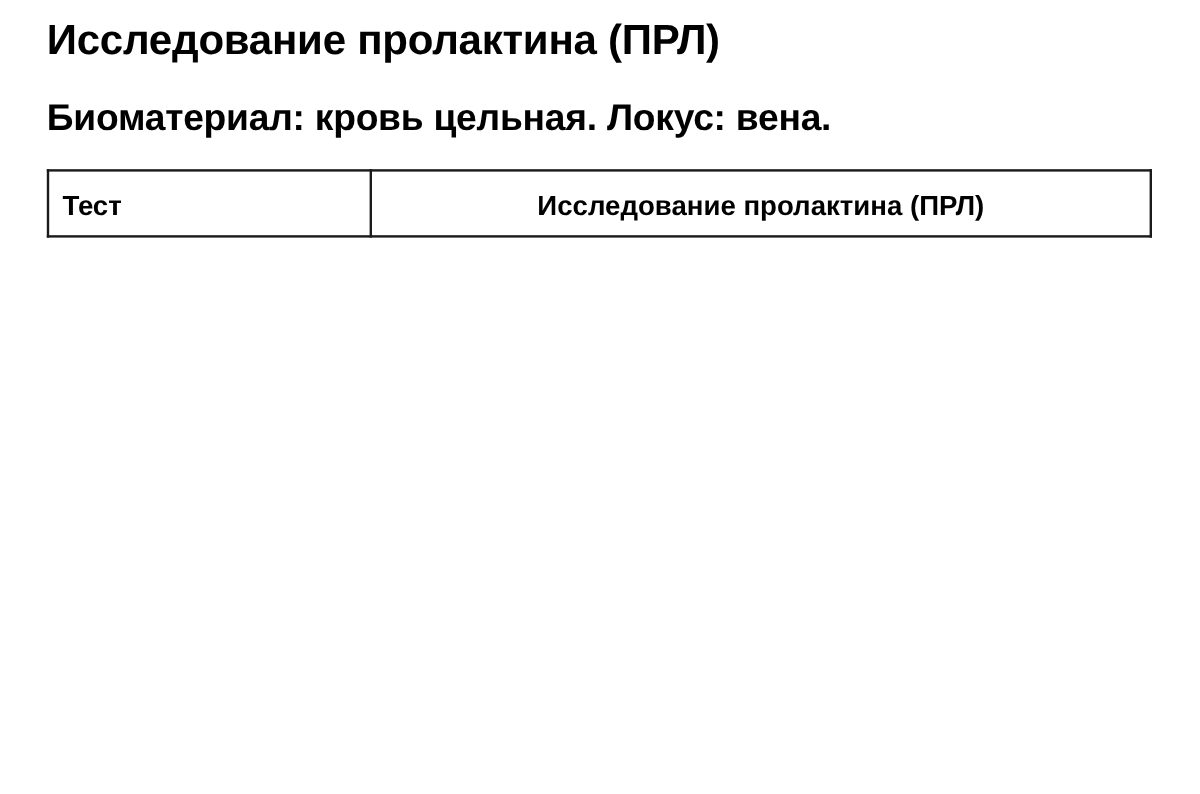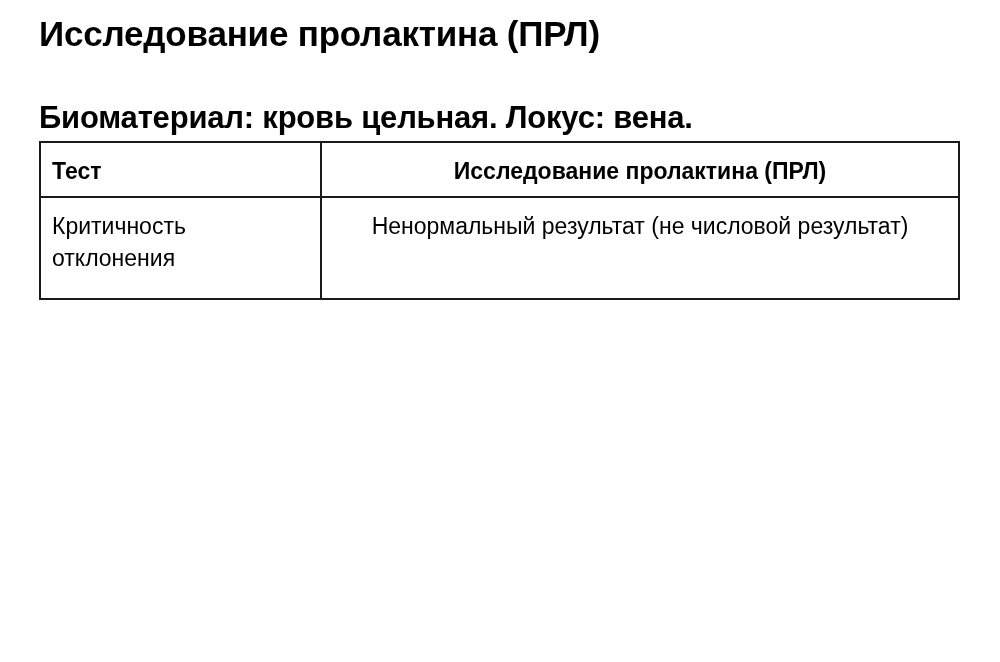--- a/index.html
+++ b/index.html
@@ -1,25 +1,25 @@
 <!DOCTYPE html>
 <html><head>
 <meta charset="utf-8">
 <style>
   html, body { margin:0; padding:0; background:#ffffff; }
   body { width:1000px; height:662px; position:relative; overflow:hidden;
          font-family:"Liberation Sans", sans-serif; color:#000; }
   .title { position:absolute; left:39px; top:14px; margin:0;
            font-size:35px; font-weight:bold; letter-spacing:-0.2px; }
-  .subtitle { position:absolute; left:39px; top:100px; margin:0;
+  .subtitle { position:absolute; left:39px; top:80px; margin:0;
               font-size:31px; font-weight:bold; letter-spacing:-0.2px; }
   table { position:absolute; left:39px; top:141px; border-collapse:collapse;
           width:921px; }
   td { border:2px solid #1a1a1a; font-size:23px; vertical-align:top;
-       padding:12px 16px 0 11px; line-height:32px; }
+       padding:12px 4px 0 11px; line-height:32px; }
   td.label { width:252px; text-align:left; }
   td.value { text-align:center; padding-left:8px; padding-right:8px; }
   .hdr td { font-weight:bold; height:41px; }
   .r1 td { height:42px; }
   .r2 td { height:76px; }
   .r3 td { height:42px; }
   .r4 td { height:88px; }
   .r5 td { height:42px; }
 </style>
 </head>
@@ -27,18 +27,14 @@
 
 <h1 class="title">Исследование пролактина (ПРЛ)</h1>
 <h2 class="subtitle">Биоматериал: кровь цельная. Локус: вена.</h2>
 
 <table>
   <tbody>
       <tr class="hdr">
     <td class="label">Тест</td>
     <td class="value">Исследование пролактина (ПРЛ)</td>
   </tr>
-  <tr class="r4">
-    <td class="label">Критичность отклонения</td>
-    <td class="value">Ненормальный результат (не числовой результат)</td>
-  </tr>
 </tbody>
   </table>
 
 </body></html>

